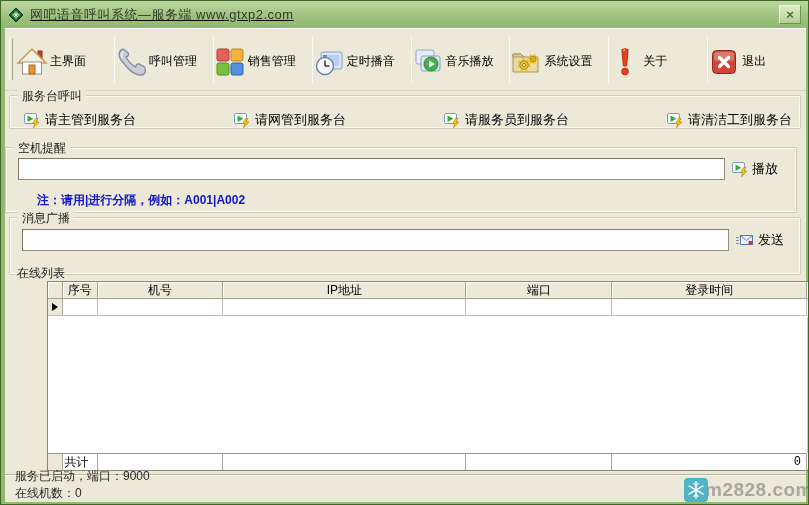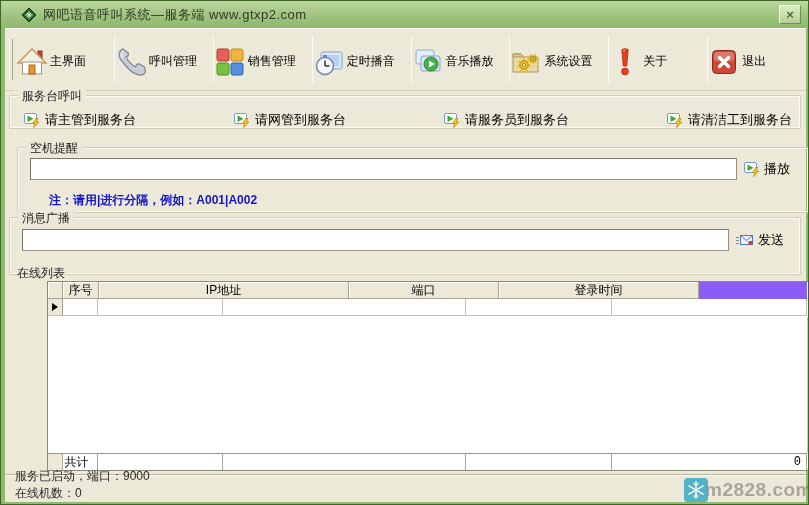--- a/index.html
+++ b/index.html
@@ -5,21 +5,21 @@
   * { margin:0; padding:0; box-sizing:border-box; }
   html,body { font-family:"Liberation Sans","DejaVu Sans",sans-serif; }
   #window {
     position:relative; width:809px; height:505px;
     background:#8fb96e; border:1px solid #3c6526; overflow:hidden;
   }
   
   #titlebar {
     position:absolute; top:0; left:0; width:100%; height:27px;
     background:linear-gradient(#bcd7a0,#9dc17c 60%,#8fb96e);
-    display:flex; align-items:center; padding:0 20px; gap:6px;
+    display:flex; align-items:center; padding:0 7px; gap:6px;text-decoration:underline;
   }
   .title-text { font-size:13px; color:#2e3d26; letter-spacing:0.5px; }
   .close-btn {
     position:absolute; right:7px; top:4px; width:22px; height:19px;
     background:linear-gradient(#dcedc6,#b6cf95);
     border:1px solid #6f9450; border-top-color:#eef6e2; border-left-color:#eef6e2;
     color:#4d6b3a; font-size:13px; font-weight:bold; line-height:17px; text-align:center;
     cursor:pointer;
   }
   
@@ -53,21 +53,21 @@
   .legend {
     position:absolute; top:-8px; left:8px; background:#ece9d8;
     padding:0 4px; font-size:12px; color:#1c1c1c;
   }
   #grp-service { left:4px; top:67px; width:792px; height:34px; }
   .svc-row {
     position:absolute; left:14px; right:8px; top:15px;
     display:flex; justify-content:space-between; align-items:center;
   }
   .svc-link { display:flex; align-items:center; gap:5px; font-size:13px; color:#000; cursor:pointer; }
-  #grp-idle { left:12px; top:119px; width:792px; height:66px; }
+  #grp-idle { left:0; top:119px; width:792px; height:66px; }
   #grp-bcast { left:4px; top:189px; width:792px; height:58px; }
   .xp-input {
     position:absolute; left:12px; width:707px; height:22px;
     border:1px solid #94917f; border-top-color:#7d7a6a; border-left-color:#7d7a6a;
     background:#fff; font-size:13px; padding:0 4px; outline:none;
   }
   .flat-btn {
     position:absolute; display:flex; align-items:center; gap:4px;
     font-size:13px; color:#000; background:transparent; border:none; cursor:pointer;
   }
@@ -360,20 +360,21 @@
       </button>
     </div>
 
     <div id="online-title">在线列表</div>
 
     <div id="grid">
       <div id="grid-main">
         <div class="g-row g-head">
           <div class="g-cell c-sel"></div>
           <div class="g-cell c-no">序号</div>
+          <div class="g-cell c-mach">机号</div>
           <div class="g-cell c-ip">IP地址</div>
           <div class="g-cell c-port">端口</div>
           <div class="g-cell c-time">登录时间</div>
         </div>
         <div class="g-row g-datarow">
           <div class="g-cell c-sel">
               <span class="row-indicator"></span>
             </div>
           <div class="g-cell c-no"></div>
           <div class="g-cell c-mach"></div>

